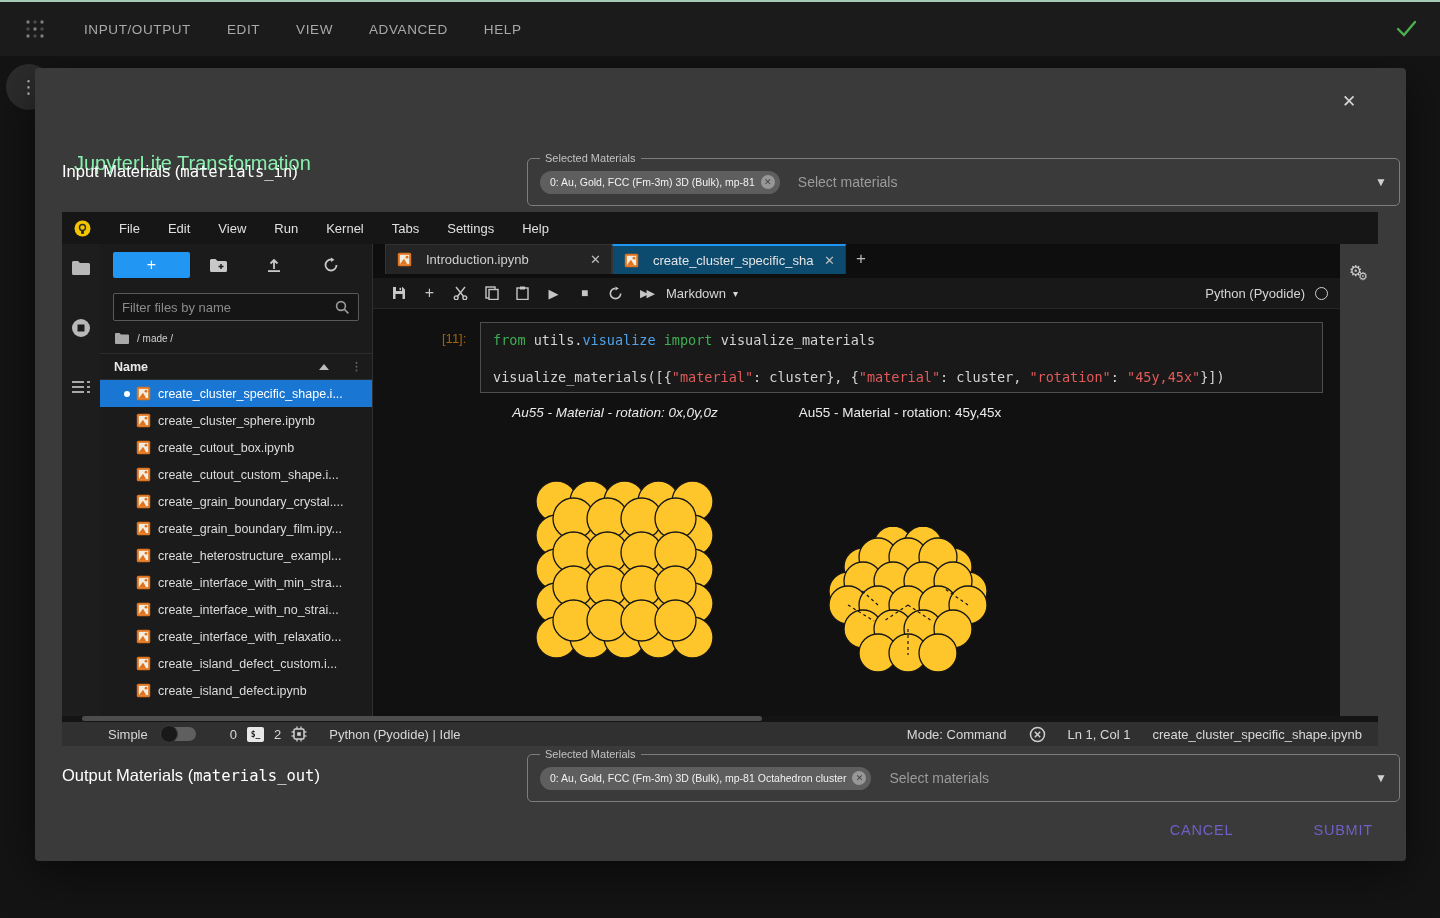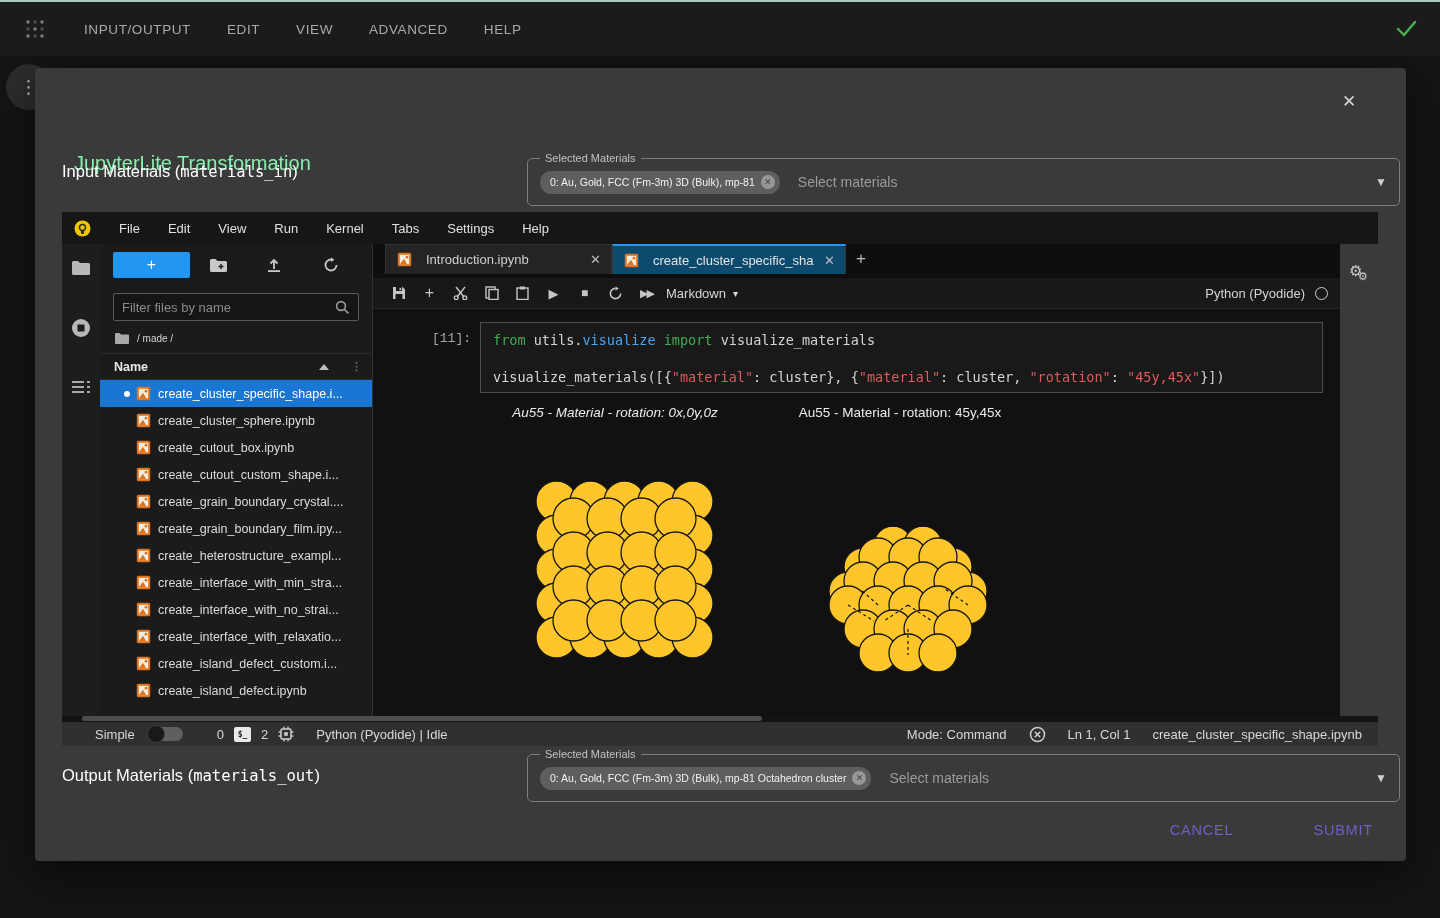--- a/index.html
+++ b/index.html
@@ -96,42 +96,42 @@
 
   .nb-toolbar { height:31px; background:#181818; border-bottom:1px solid #262626; display:flex;
     align-items:center; padding:0 12px; gap:4px;}
   .nt-icon { width:27px; height:22px; display:flex; align-items:center; justify-content:center;
     color:#c6c6c6; cursor:pointer; font-size:12px;}
   .nt-celltype { color:#d6d6d6; font-size:13px; margin-left:2px; display:flex; gap:7px; align-items:center; cursor:pointer;}
   .nt-right { margin-left:auto; display:flex; align-items:center; gap:10px; color:#d4d4d4; font-size:13px;}
   .kstatus-circle { width:13px; height:13px; border:1.5px solid #cfcfcf; border-radius:50%; cursor:pointer;}
 
   .nb-content { position:relative; flex:1; background:#111; overflow:hidden;}
-  .cell-prompt { position:absolute; left:59px; top:22px; font-family:Liberation Mono, monospace;
-    font-size:13px; color:#a3a3a3;}
+  .cell-prompt { position:absolute; left:69px; top:22px; font-family:Liberation Sans, sans-serif;
+    font-size:13px; color:#a16207;}
   .cell-box { position:absolute; left:107px; top:13px; width:843px; height:71px; background:#191919;
     border:1px solid #4d4d4d; padding:8px 12px; }
   .code-line { font-family:"DejaVu Sans Mono",monospace; font-size:13.5px; line-height:18.5px; white-space:pre;}
   .tok-pl { color:#d4d4d4; } .tok-kw { color:#3fae53; } .tok-at { color:#4fa3e8; } .tok-st { color:#e05a5a; }
 
   .out-caption { position:absolute; top:96px; width:232px; text-align:center; color:#ececec; font-size:13.5px;}
   .cap-0 { left:126px;font-style:italic; } .cap-1 { left:411px; }
   .cluster-svg { position:absolute; }
   .cluster-left { left:163px; top:172px; }
   .cluster-right { left:447px; top:218px; }
 
   .lab-gutter { flex:1; background:#3a3a3a; position:relative; }
   .gear-wrap { position:absolute; top:18px; left:9px; color:#cfcfcf; cursor:pointer;}
   .gear-big { font-size:15px; } .gear-small { font-size:11px; position:absolute; left:9px; top:8px;}
 
   .hscroll-zone { height:6px; background:#141414; position:relative;}
   .hscroll-thumb { position:absolute; left:20px; top:0; width:680px; height:5px; background:#4d4d4d; border-radius:3px;}
 
   .statusbar { height:24px; background:#303030; display:flex; align-items:center; font-size:13px; color:#d8d8d8;}
-  .sb-left { display:flex; align-items:center; gap:10px; margin-left:33px;}
+  .sb-left { display:flex; align-items:center; gap:10px; margin-left:46px;}
   .sb-toggle { position:relative; width:34px; height:14px; background:#5f5f5f; border-radius:7px; margin-left:4px; cursor:pointer;}
   .sb-knob { position:absolute; left:-2px; top:-2px; width:18px; height:18px; border-radius:50%; background:#191919;
     border:1px solid #3c3c3c;}
   .sb-zero { margin-left:24px; }
   .term-badge { width:17px; height:15px; background:#e8e8e8; border-radius:2px; color:#222; font-size:8px;
     font-weight:700; font-family:"DejaVu Sans Mono",monospace; display:flex; align-items:center; justify-content:center; cursor:pointer;}
   .sb-kernelstatus { margin-left:12px; }
   .sb-right { margin-left:auto; display:flex; align-items:center; gap:22px; margin-right:16px;}
 
   .dialog-actions { position:absolute; right:29px; top:746px; display:flex; gap:72px; }

